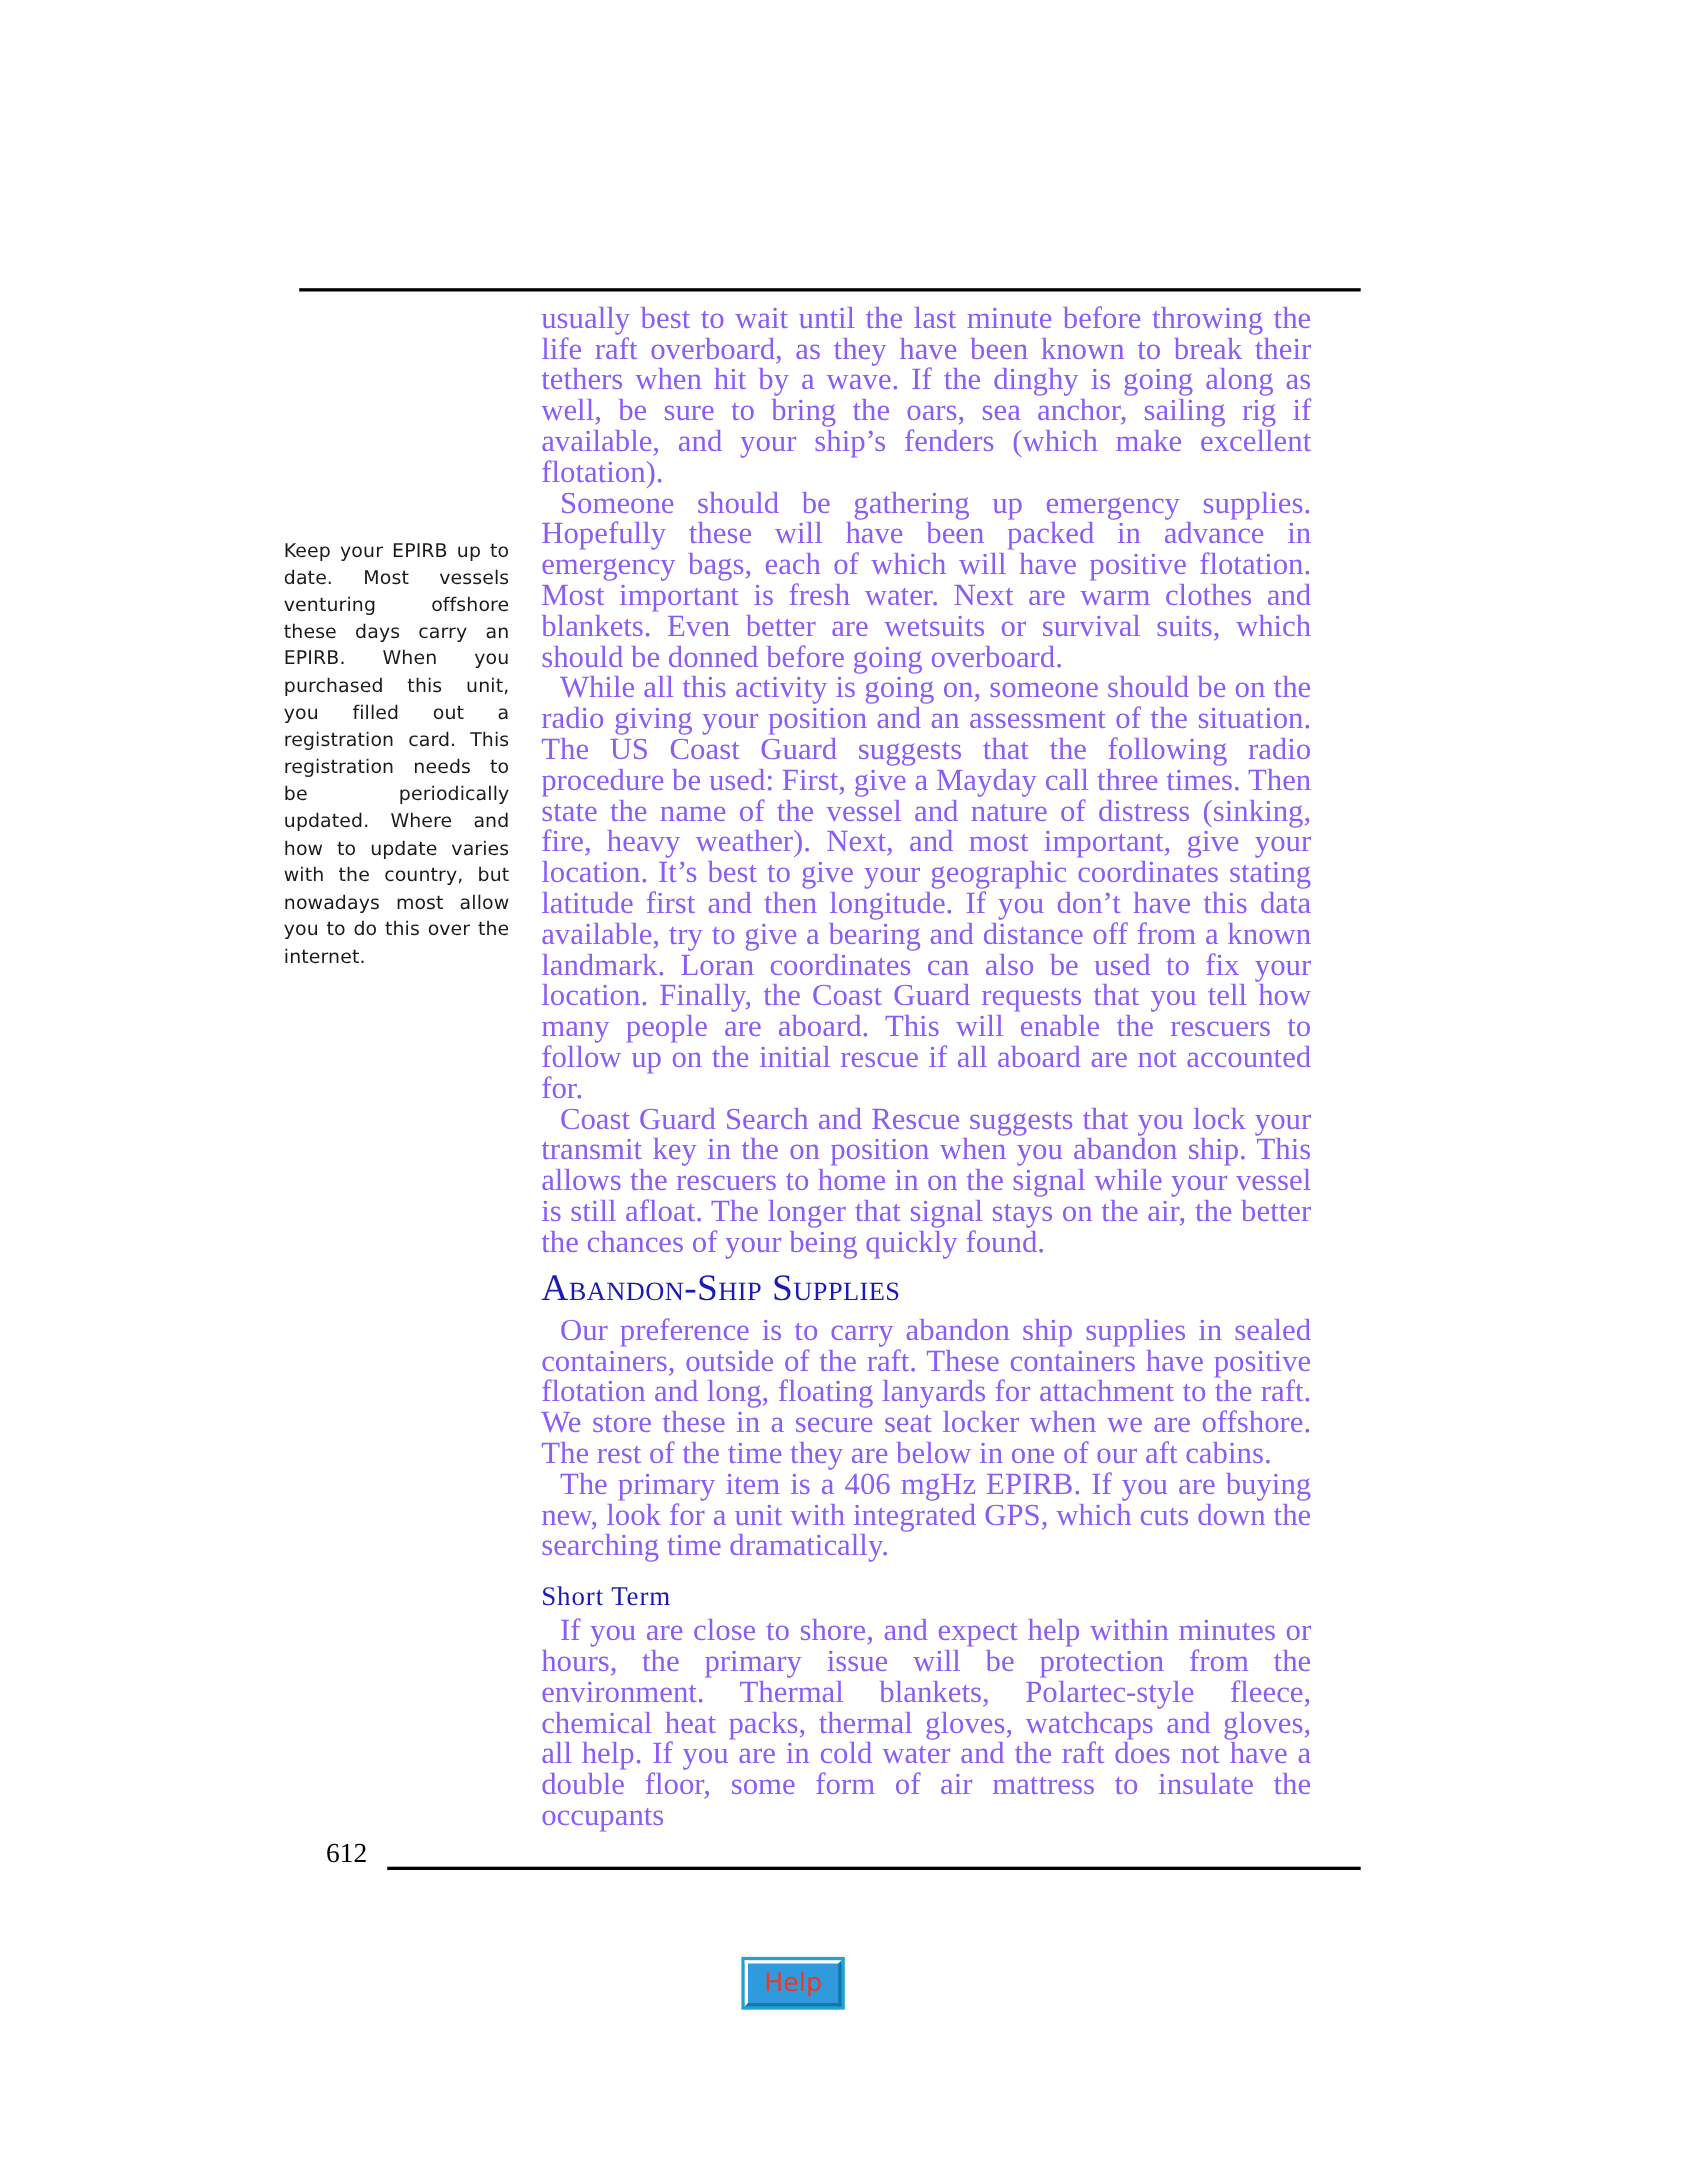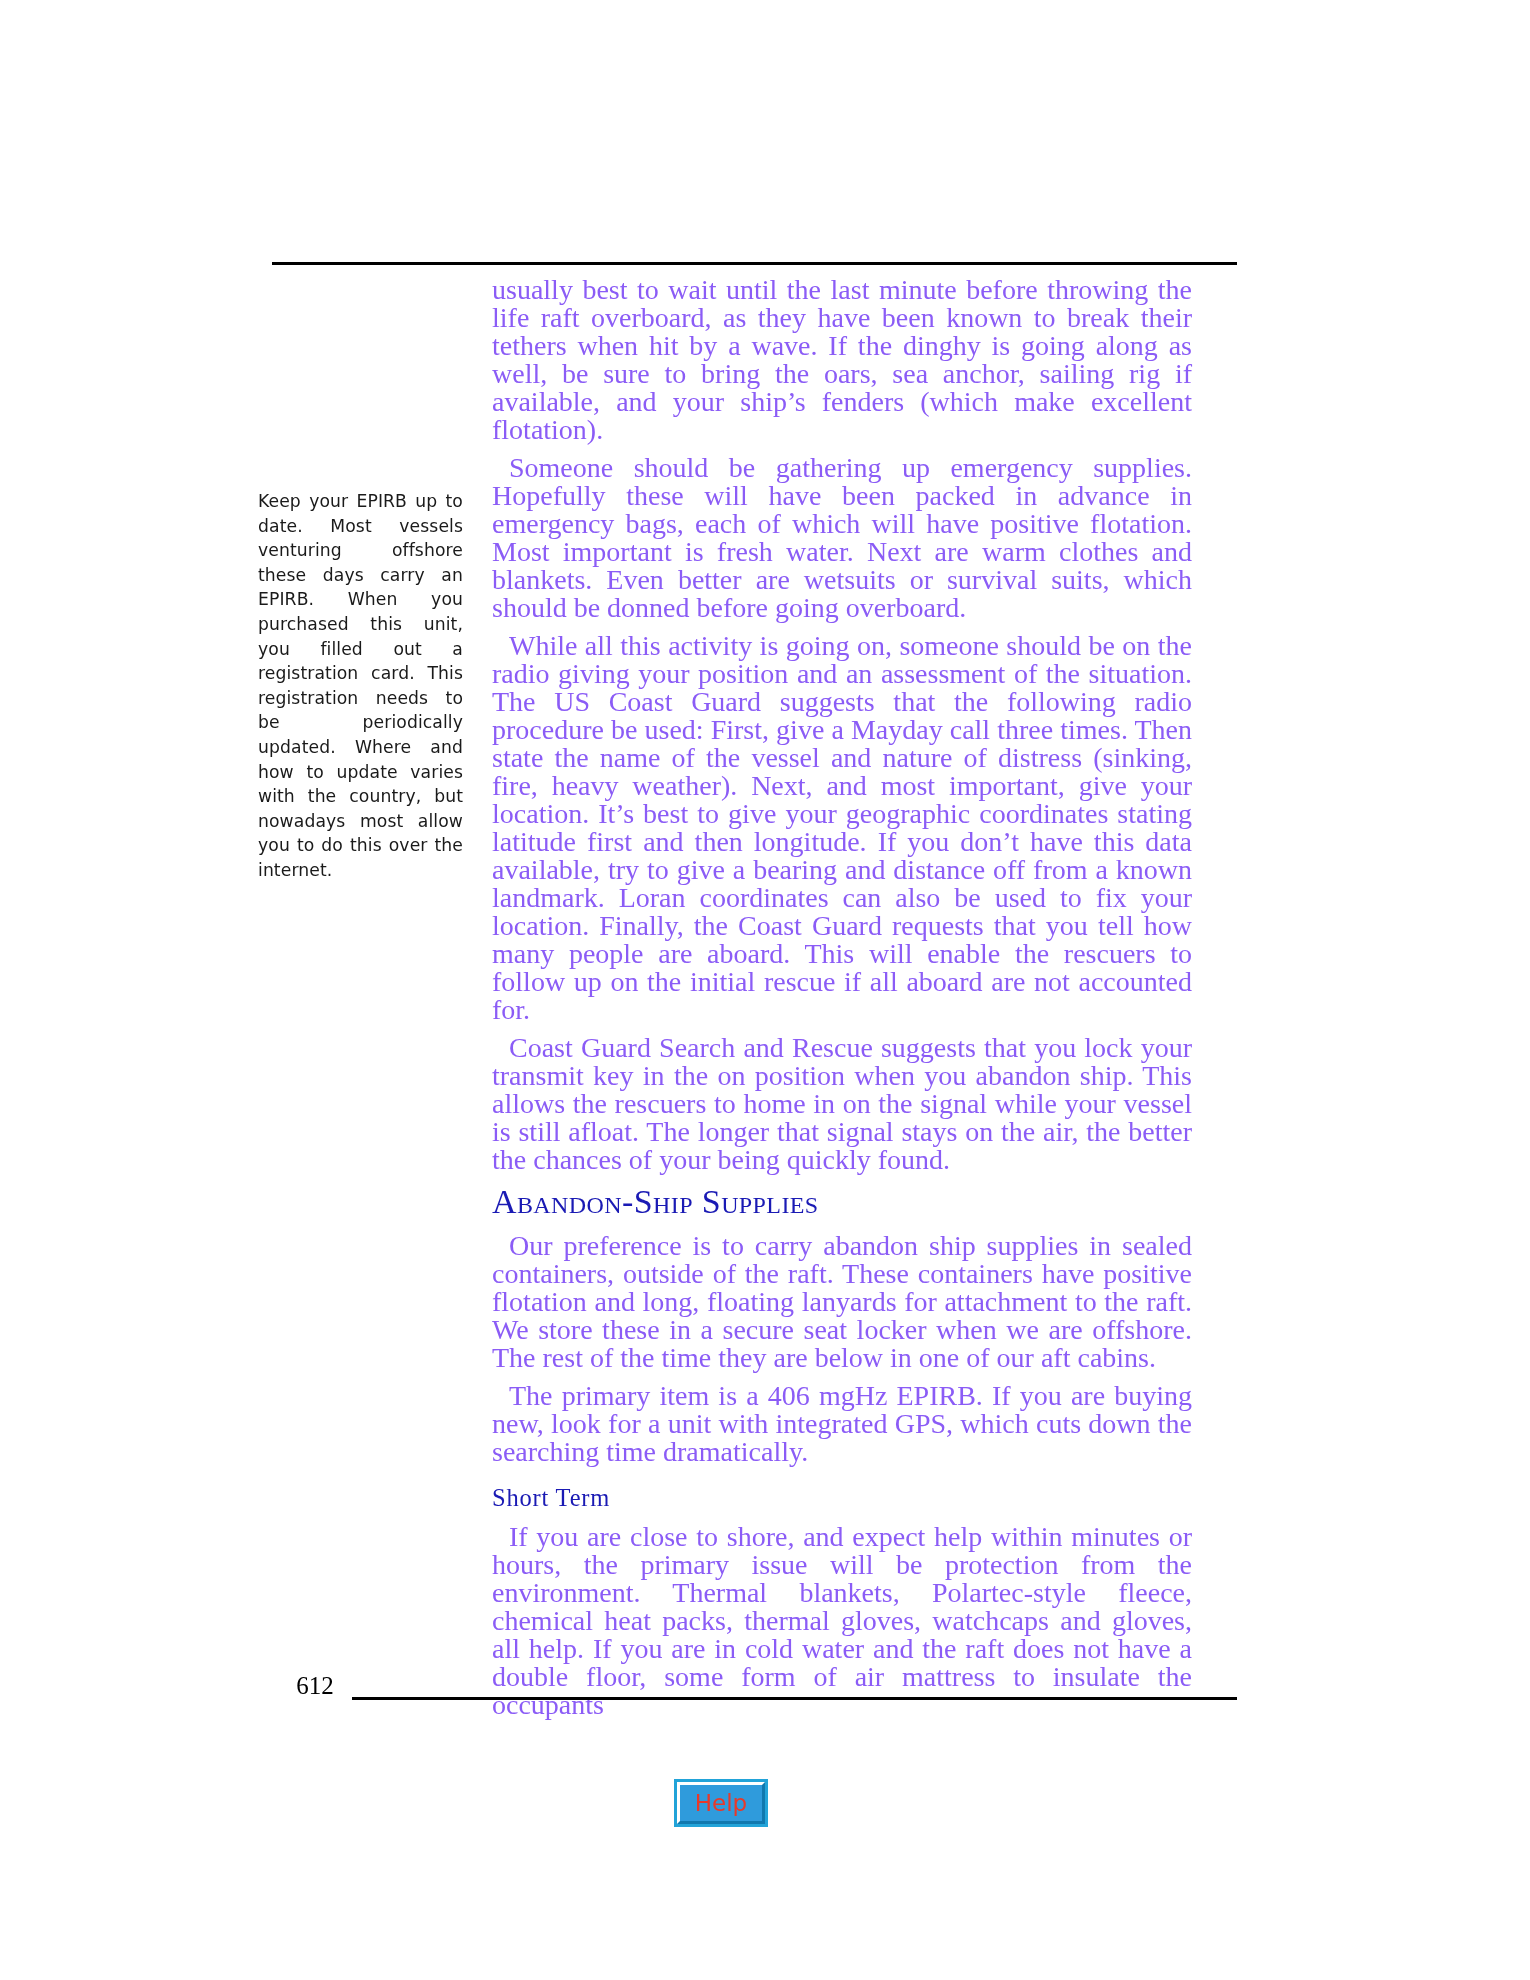--- a/index.html
+++ b/index.html
@@ -66,21 +66,20 @@
     font-family: "Liberation Serif", serif;
     font-size: 28px;
     line-height: 28px;
     text-align: justify;
     -moz-text-align-last: left;
     text-align-last: left;
     color: #8b5cf6;
   }
   .body-col p.indent {
     text-indent: 17px;
-    margin-top: 10px;
   }
 
   
   h2.section-head {
     margin: 8px 0 4px 0;
     font-family: "Liberation Serif", serif;
     font-weight: normal;
     font-variant: small-caps;
     font-size: 34px;
     line-height: 40px;

